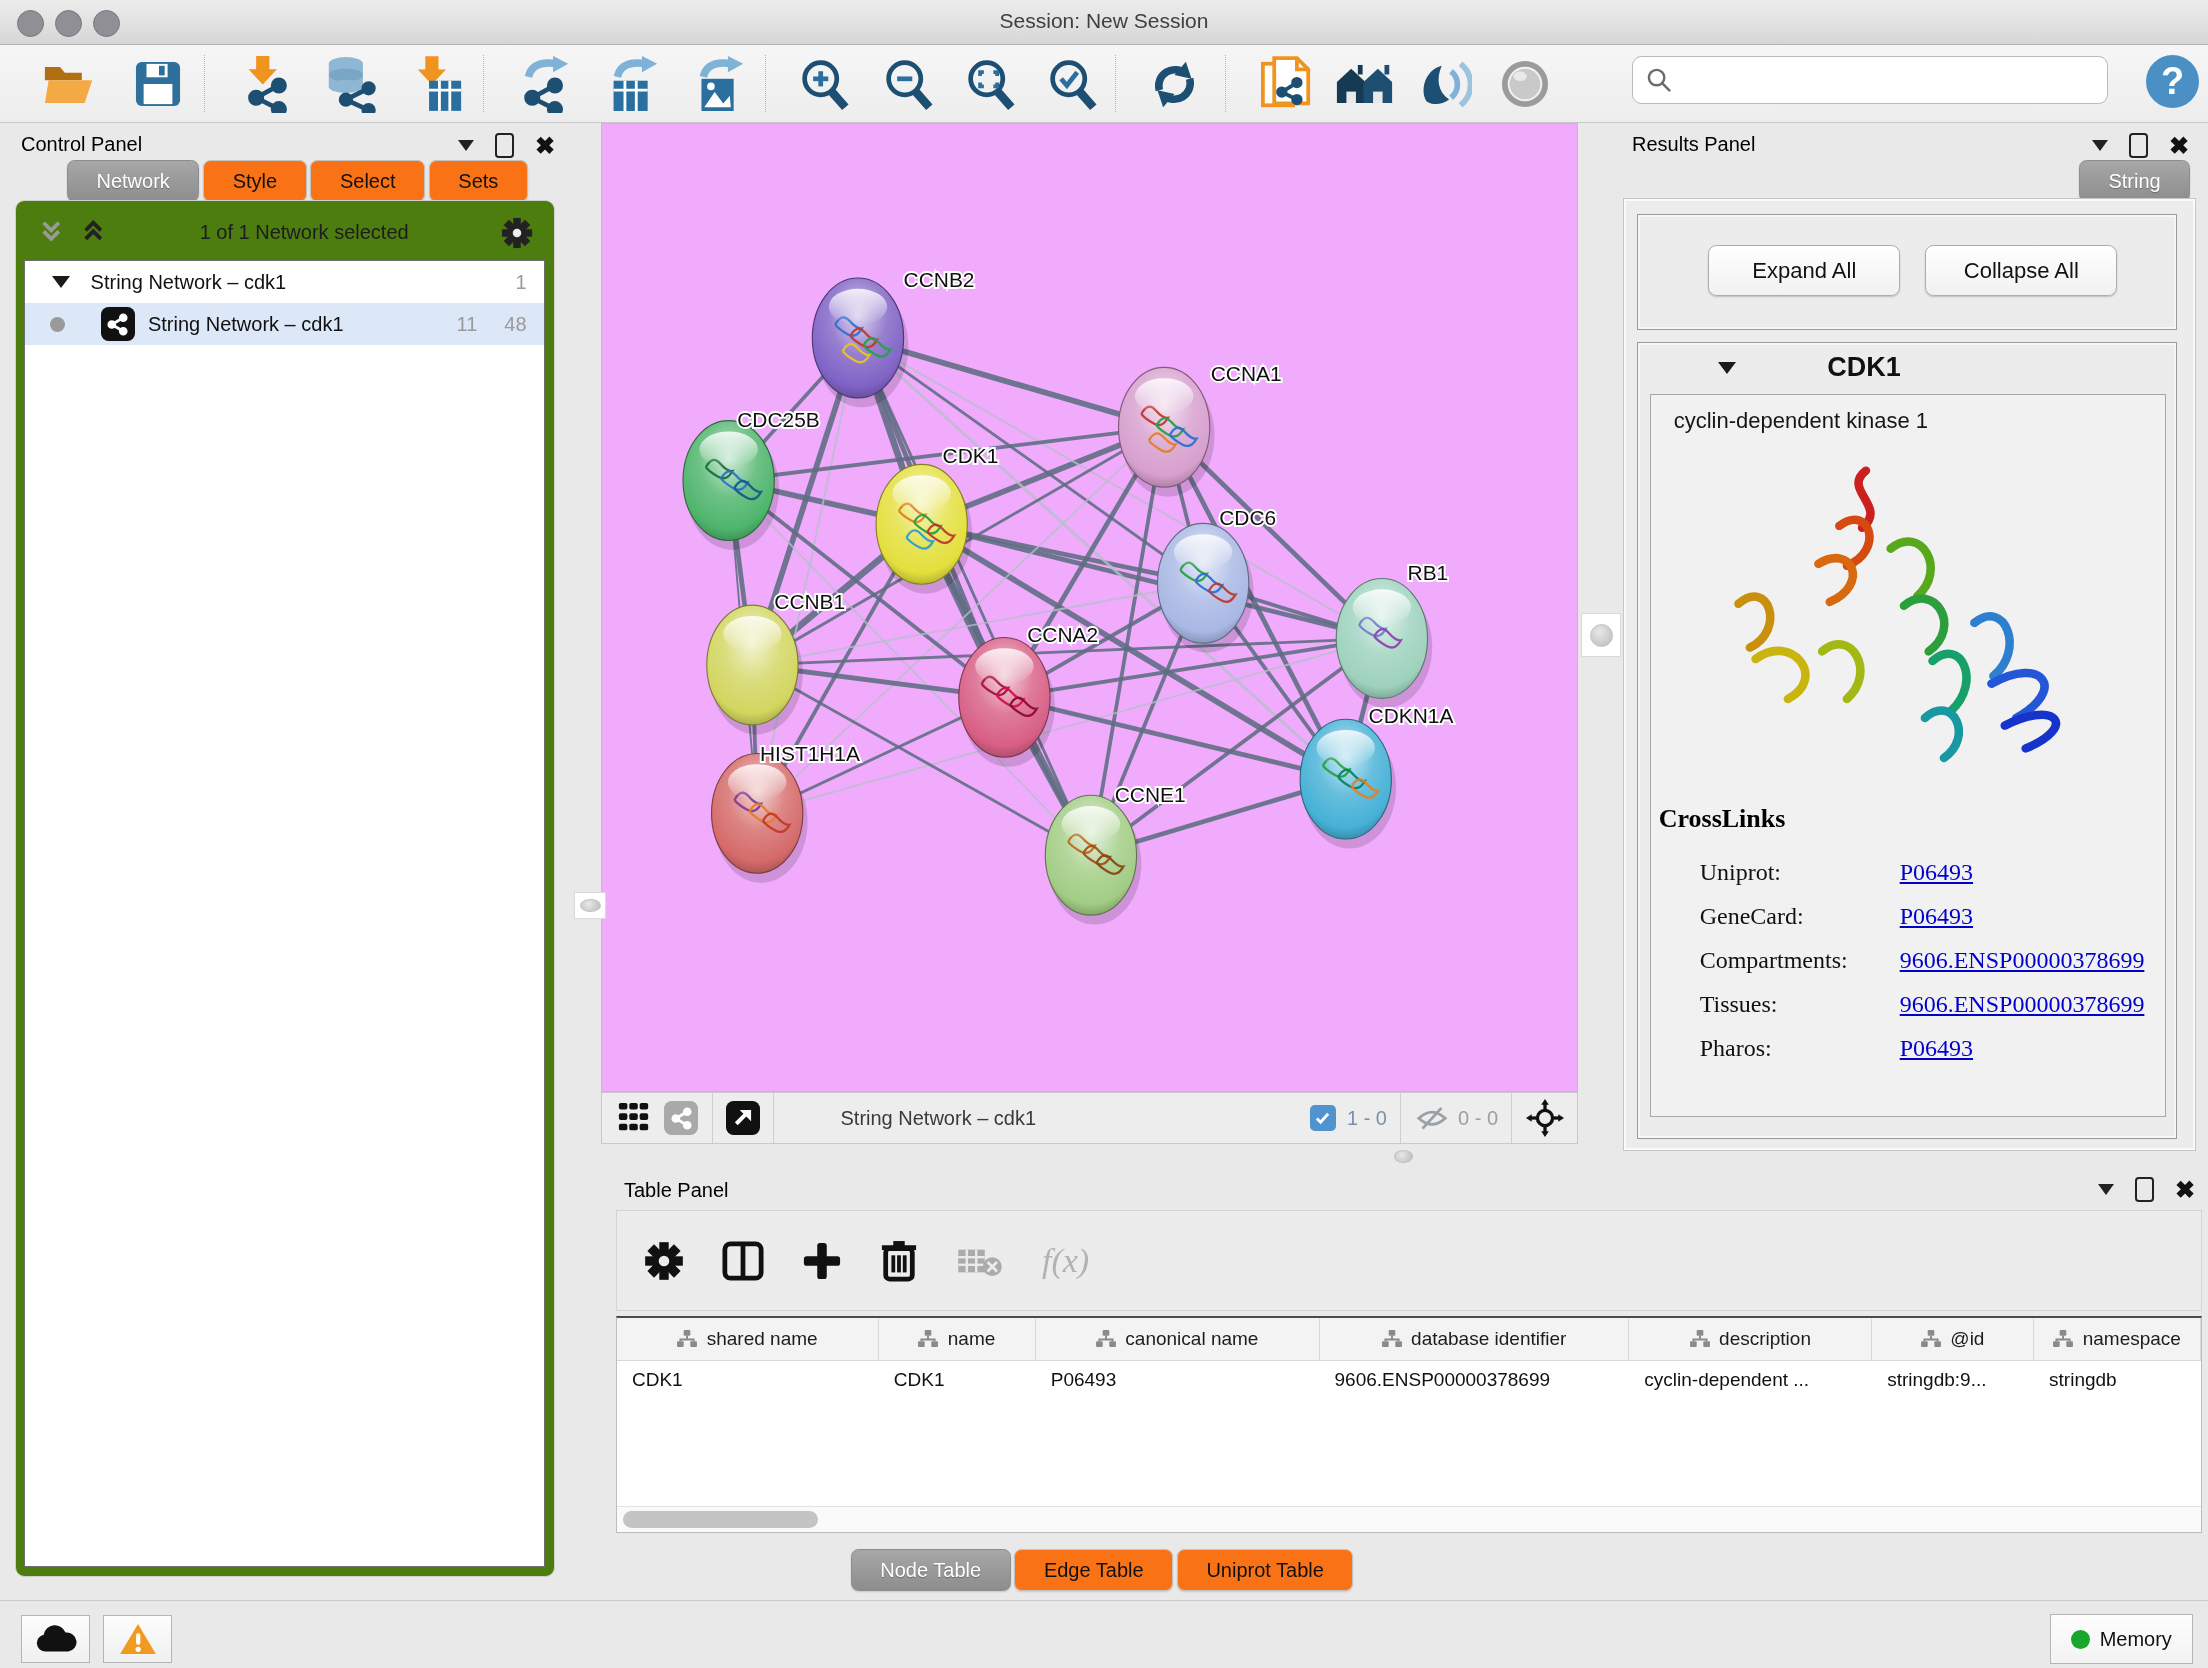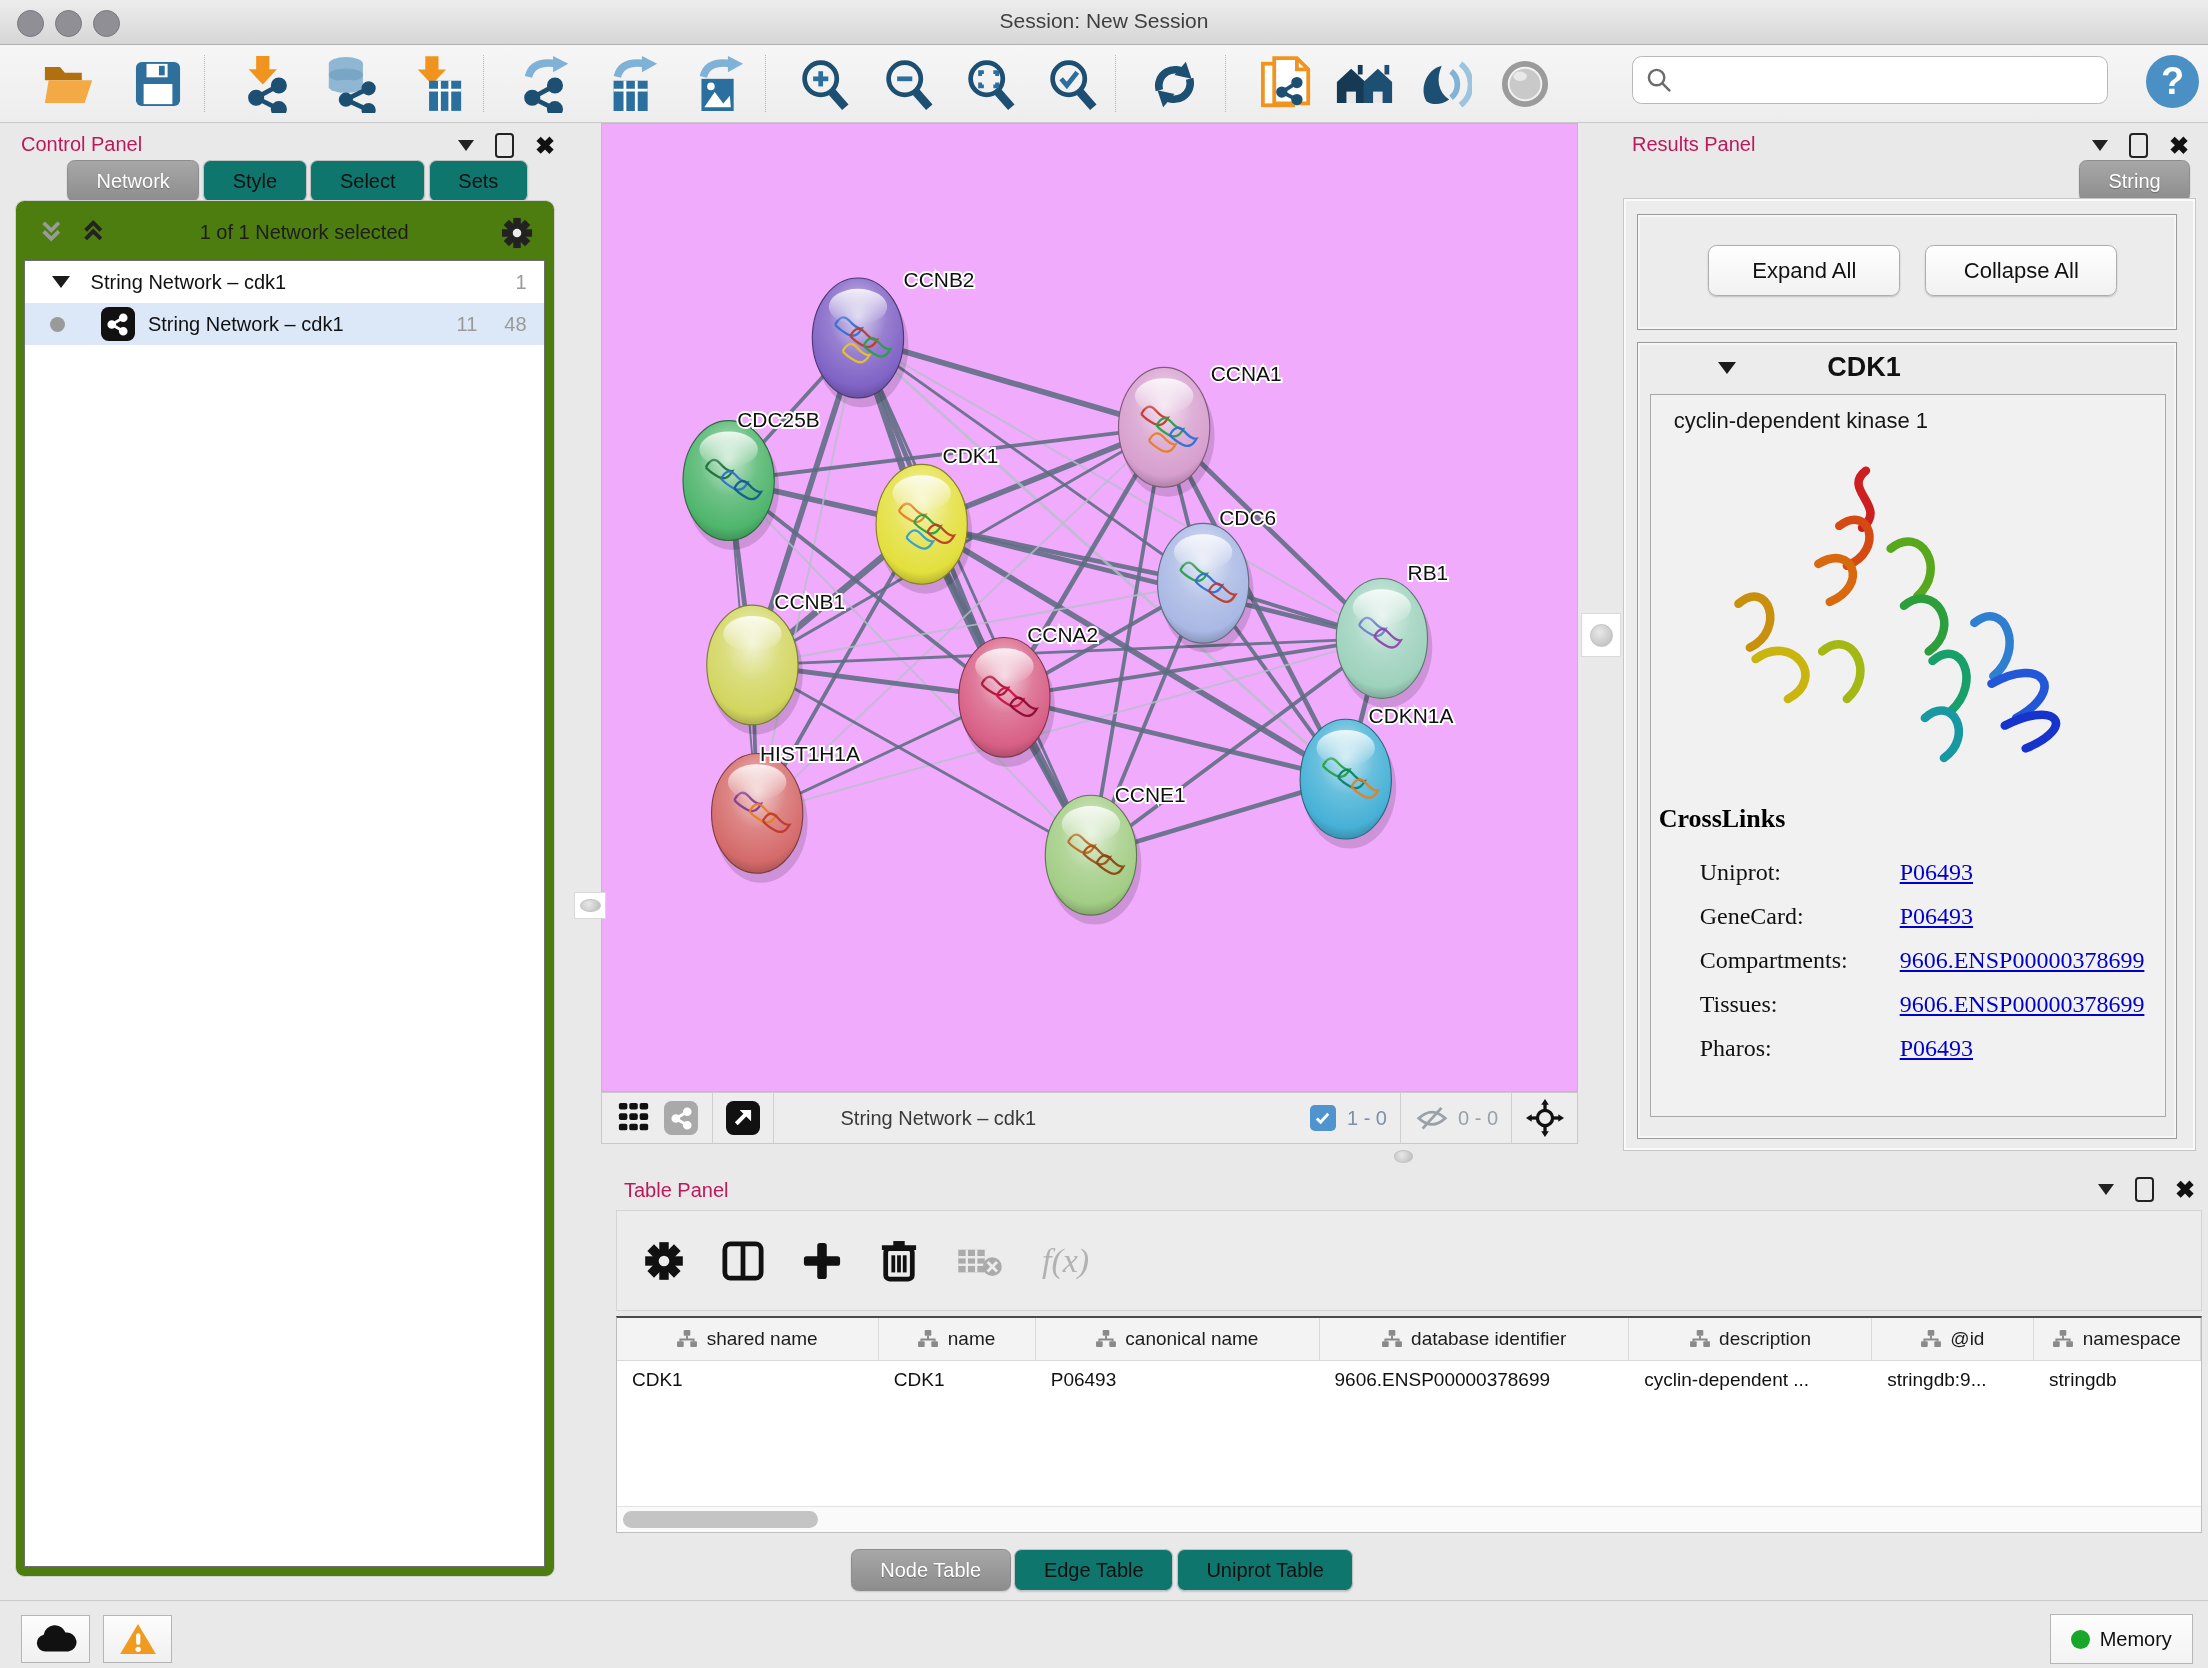--- a/index.html
+++ b/index.html
@@ -17,27 +17,27 @@
     background:linear-gradient(#f6f6f6,#ededed);border-bottom:1px solid #c9c9c9;}
   .tbi{position:absolute;top:7.6px;width:63px;height:63px;display:flex;
     align-items:center;justify-content:center;}
   .tbsep{position:absolute;top:9.5px;width:0;height:57px;border-left:1.9px dotted #b5b5b5;}
   .searchbox{position:absolute;left:1632px;top:11.4px;width:476px;height:48px;background:#fff;
     border:1px solid #b9b9b9;border-radius:9.5px;display:flex;align-items:center;padding-left:13.3px;box-sizing:border-box;}
   .searchbox input{border:none;outline:none;font-size:19px;flex:1;font-family:"Liberation Sans",sans-serif;background:transparent;}
   .helpbtn{position:absolute;left:2146px;top:9.5px;width:53px;height:53px;border-radius:50%;
     background:#4a90c4;color:#fff;font-size:38px;font-weight:bold;display:flex;align-items:center;justify-content:center;}
   
-  .phead{position:absolute;height:36px;display:flex;align-items:center;font-size:20px;color:#be185d;}
+  .phead{position:absolute;height:36px;display:flex;align-items:center;font-size:20px;color:#000000;}
   .pctl{position:absolute;display:flex;align-items:center;gap:21px;}
   .caret{width:0;height:0;border-left:8.6px solid transparent;border-right:8.6px solid transparent;border-top:11.4px solid #222;}
   .floatico{width:15px;height:21px;border:2.9px solid #222;border-radius:3.8px;}
   .closex{font-size:24px;color:#111;font-weight:bold;line-height:1;}
   .tab{height:40px;padding:0 28.5px;display:flex;align-items:center;font-size:20px;color:#111;
-    background:#0f766e;border:1px solid #c3c3c3;border-radius:7.6px;margin-right:3.8px;box-shadow:0 1px 1.9px rgba(0,0,0,.15);}
+    background:#f97316;border:1px solid #c3c3c3;border-radius:7.6px;margin-right:3.8px;box-shadow:0 1px 1.9px rgba(0,0,0,.15);}
   .tab.sel{background:linear-gradient(#a7a7a7,#8d8d8d);color:#fff;border-color:#8d8d8d;text-shadow:0 1px 1px rgba(0,0,0,.3);}
   
   .cp-box{position:absolute;left:15px;top:200px;width:538px;height:1375px;background:#4d7c0f;
     border:1px solid #d0d0d0;border-radius:9.5px;}
   .cp-sub{position:absolute;left:0;top:9.5px;width:100%;height:44px;display:flex;align-items:center;}
   .cp-status{flex:1;text-align:center;font-size:20px;color:#1d1d1d;}
   .cp-list{position:absolute;left:7.6px;top:59px;width:521px;height:1307px;background:#fff;
     border:1.9px solid #6f6f6f;box-sizing:border-box;}
   .cp-row{height:42px;display:flex;align-items:center;font-size:20px;color:#111;}
   .cp-row .cnt{color:#9a9a9a;font-size:20px;}

